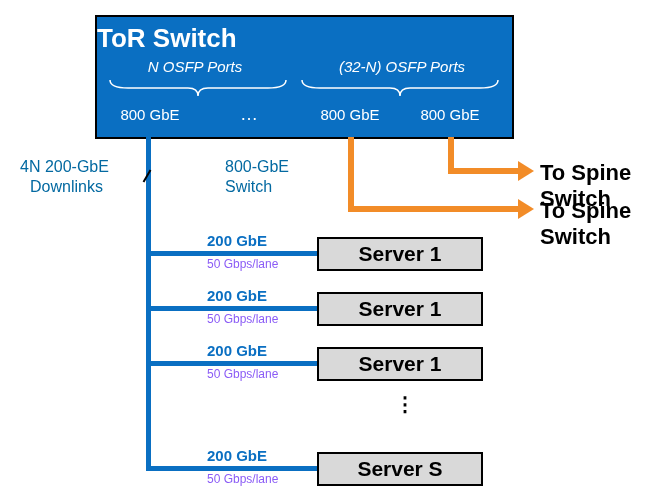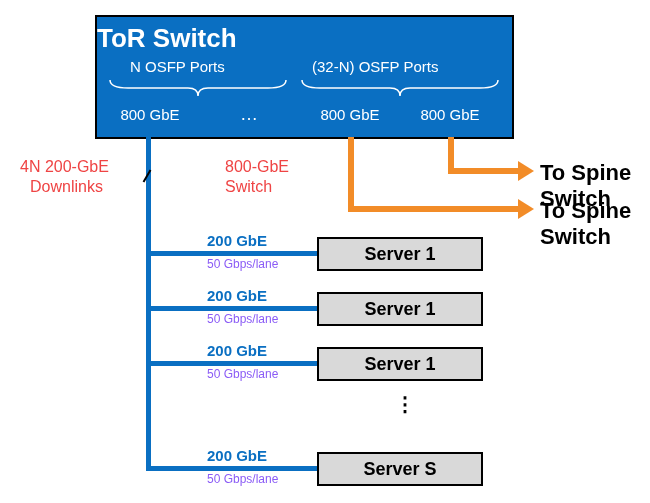--- a/index.html
+++ b/index.html
@@ -25,21 +25,22 @@
     color: #fff;
     font-weight: bold;
     font-size: 26px;
     text-align: left;
     margin-top: 6px;
   }
   .port-group-label {
     position: absolute;
     color: #fff;
     font-size: 15px;
-    text-align: left;
+    text-align: center;
+    font-style: italic;
   }
   .brace {
     position: absolute;
     stroke: #fff;
     fill: none;
     stroke-width: 1.5;
   }
   .speed-label {
     position: absolute;
     color: #fff;
@@ -67,32 +68,32 @@
     border-left: 16px solid #f28c28;
   }
   .server-box {
     position: absolute;
     width: 162px;
     height: 30px;
     background: #d9d9d9;
     border: 2px solid #000;
     text-align: center;
     font-weight: bold;
-    font-size: 18px;
+    font-size: 21px;
     line-height: 30px;
   }
   .blue-text {
     position: absolute;
     color: #0a6fc2;
     font-weight: bold;
     font-size: 15px;
   }
   .black-text {
     position: absolute;
-    color: #ef4444;
+    color: #0369a1;
     font-size: 16px;
     text-align: right;
   }
   .black-text-bold {
     position: absolute;
     color: #000;
     font-size: 22px;
     font-weight: bold;
   }
   .small-black {

